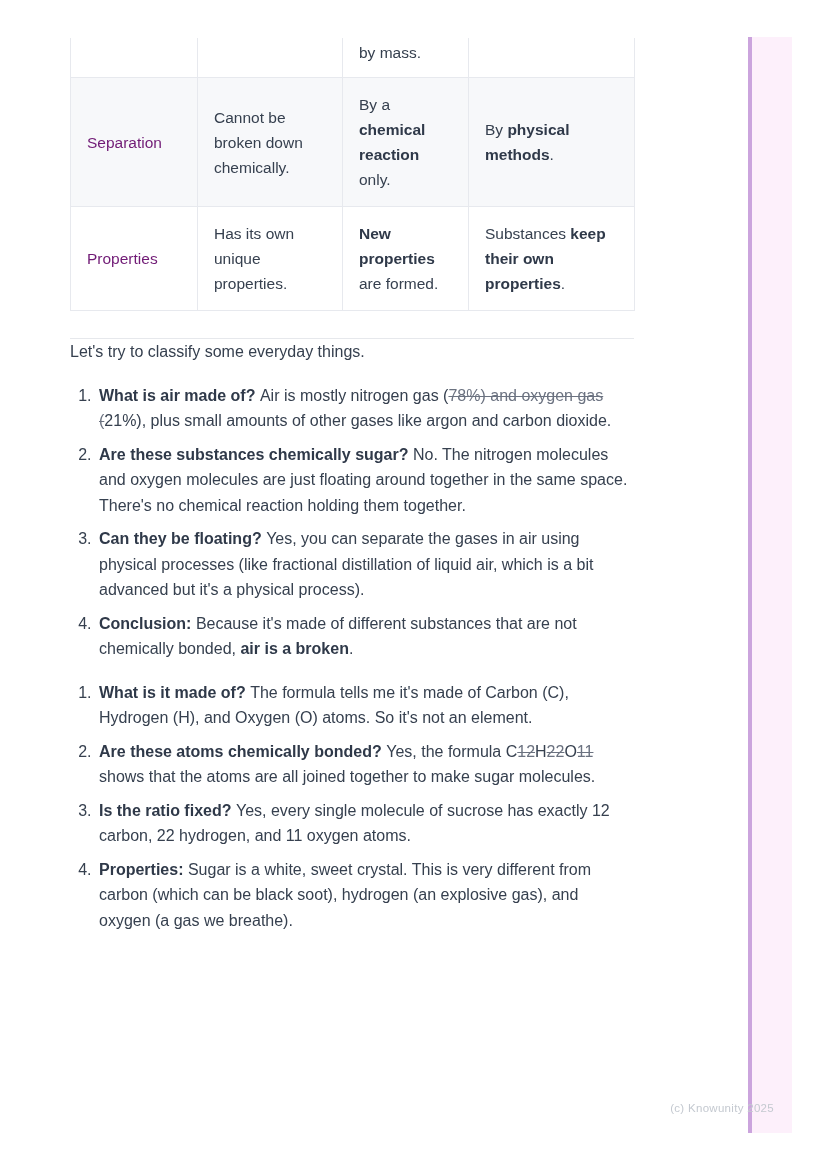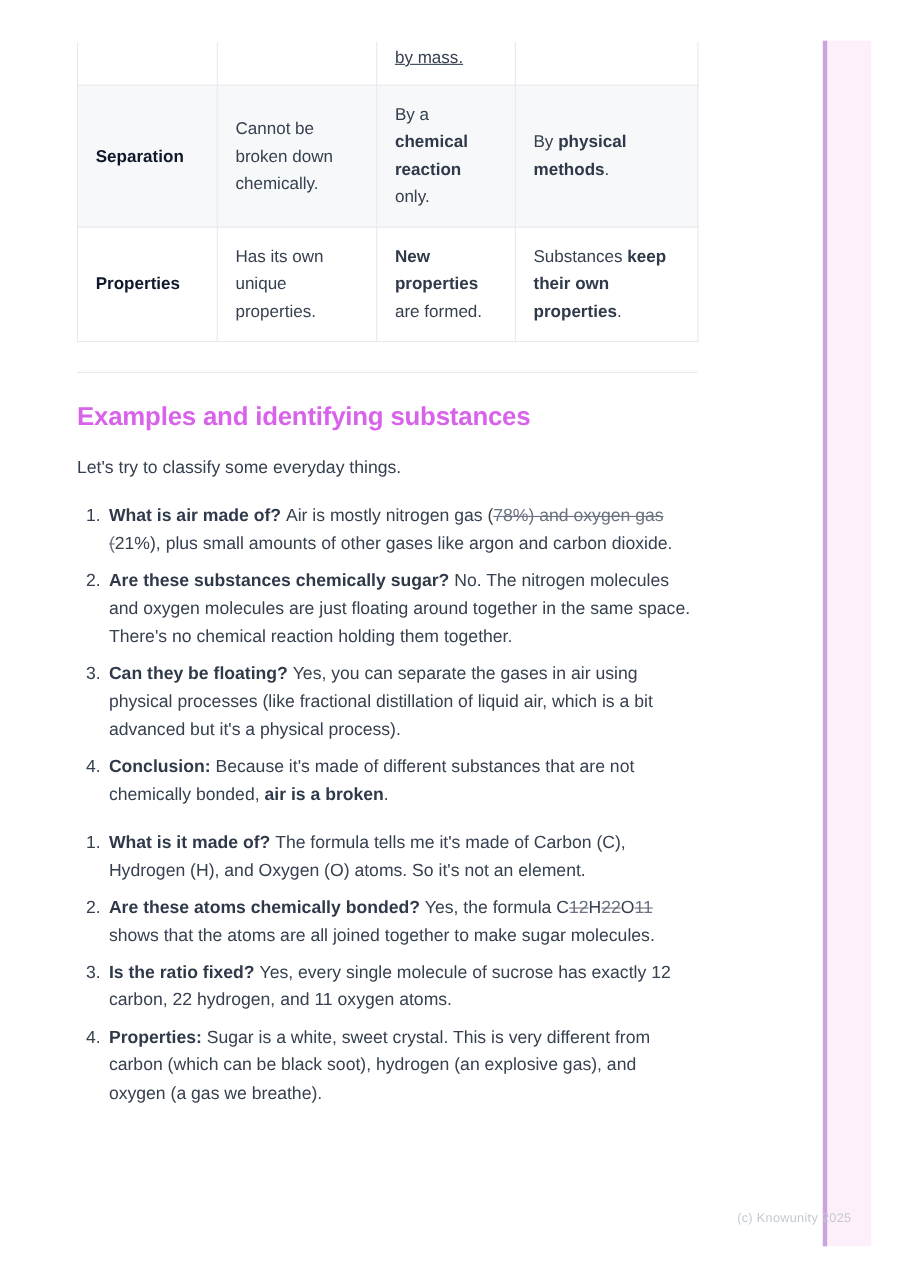--- a/index.html
+++ b/index.html
@@ -7,23 +7,23 @@
     width:828px;height:1171px;position:relative;background:#ffffff;
     font-family:"Liberation Sans",sans-serif;color:#36404f;overflow:hidden;
   }
   .content{
     position:absolute;left:70px;top:38px;width:564px;
     font-size:16px;line-height:25.5px;
   }
   
   table.cmp{border-collapse:collapse;width:564px;font-size:15.5px;line-height:25px;table-layout:fixed;}
   table.cmp td{border:1px solid #e7e9ee;padding:14px 16px;vertical-align:middle;word-wrap:break-word;}
-  tr.frag td{border-top:none;padding:2px 16px 12px;vertical-align:top;text-decoration:underline;}
+  tr.frag td{border-top:none;padding:2px 16px 12px;vertical-align:top;}
   tr.striped{background:#f7f8fa;}
-  td.rowhead{font-weight:bold;color:#0f172a;}
+  td.rowhead{font-weight:normal;color:#701a75;}
   
   hr.divider{border:none;border-top:1px solid #e6e8ec;margin:27px 0 0;}
   h2.section-heading{
     color:#d863ea;font-size:23.5px;line-height:29px;margin:25px 0 20px;
     letter-spacing:-0.2px;font-weight:bold;
   }
   p{margin:0 0 18px;}
   p.extitle{font-weight:bold;color:#2f3949;margin:18px 0;}
   p.justify{text-align:justify;}
   ol{margin:17px 0 18px;padding-left:26px;}
@@ -71,21 +71,20 @@
         <td class="rowhead">Properties</td>
         <td><span>Has its own unique properties.</span></td>
         <td><span class="b">New properties</span><span> are formed.</span></td>
         <td><span>Substances </span><span class="b">keep their own properties</span><span>.</span></td>
       </tr>
     </tbody>
   </table>
 
   <hr class="divider">
 
-  <h2 class="section-heading">Examples and identifying substances</h2>
 
   <p class="intro">Let's try to classify some everyday things.</p>
 
 
   <ol>
     <li><span class="b">What is air made of? </span><span>Air is mostly nitrogen gas (</span><span class="strike">78%) and oxygen gas (</span><span>21%), plus small amounts of other gases like argon and carbon dioxide.</span></li>
     <li><span class="b">Are these substances chemically sugar? </span><span>No. The nitrogen molecules and oxygen molecules are just floating around together in the same space. There's no chemical reaction holding them together.</span></li>
     <li><span class="b">Can they be floating? </span><span>Yes, you can separate the gases in air using physical processes (like fractional distillation of liquid air, which is a bit advanced but it's a physical process).</span></li>
     <li><span class="b">Conclusion: </span><span>Because it's made of different substances that are not chemically bonded, </span><span class="b">air is a broken</span><span>.</span></li>
   </ol>

